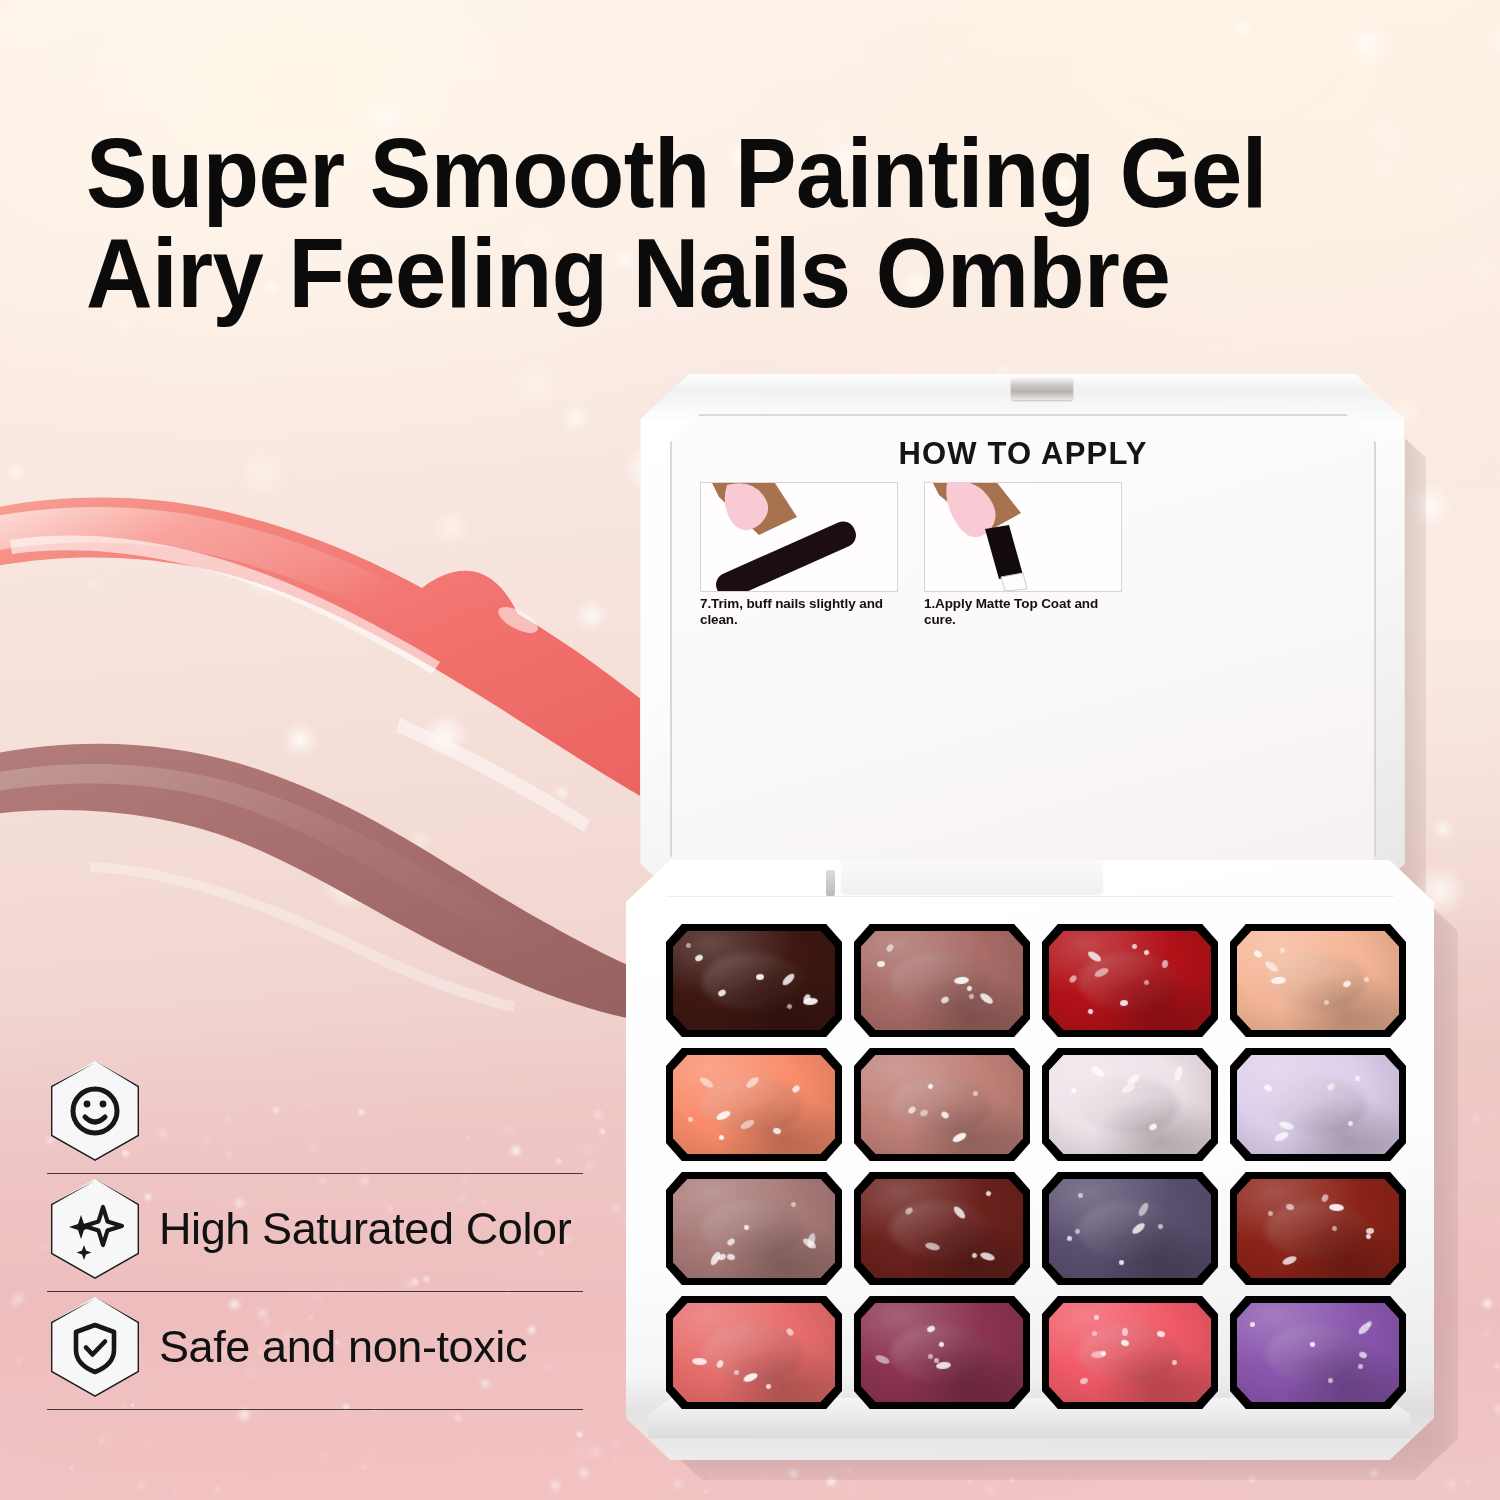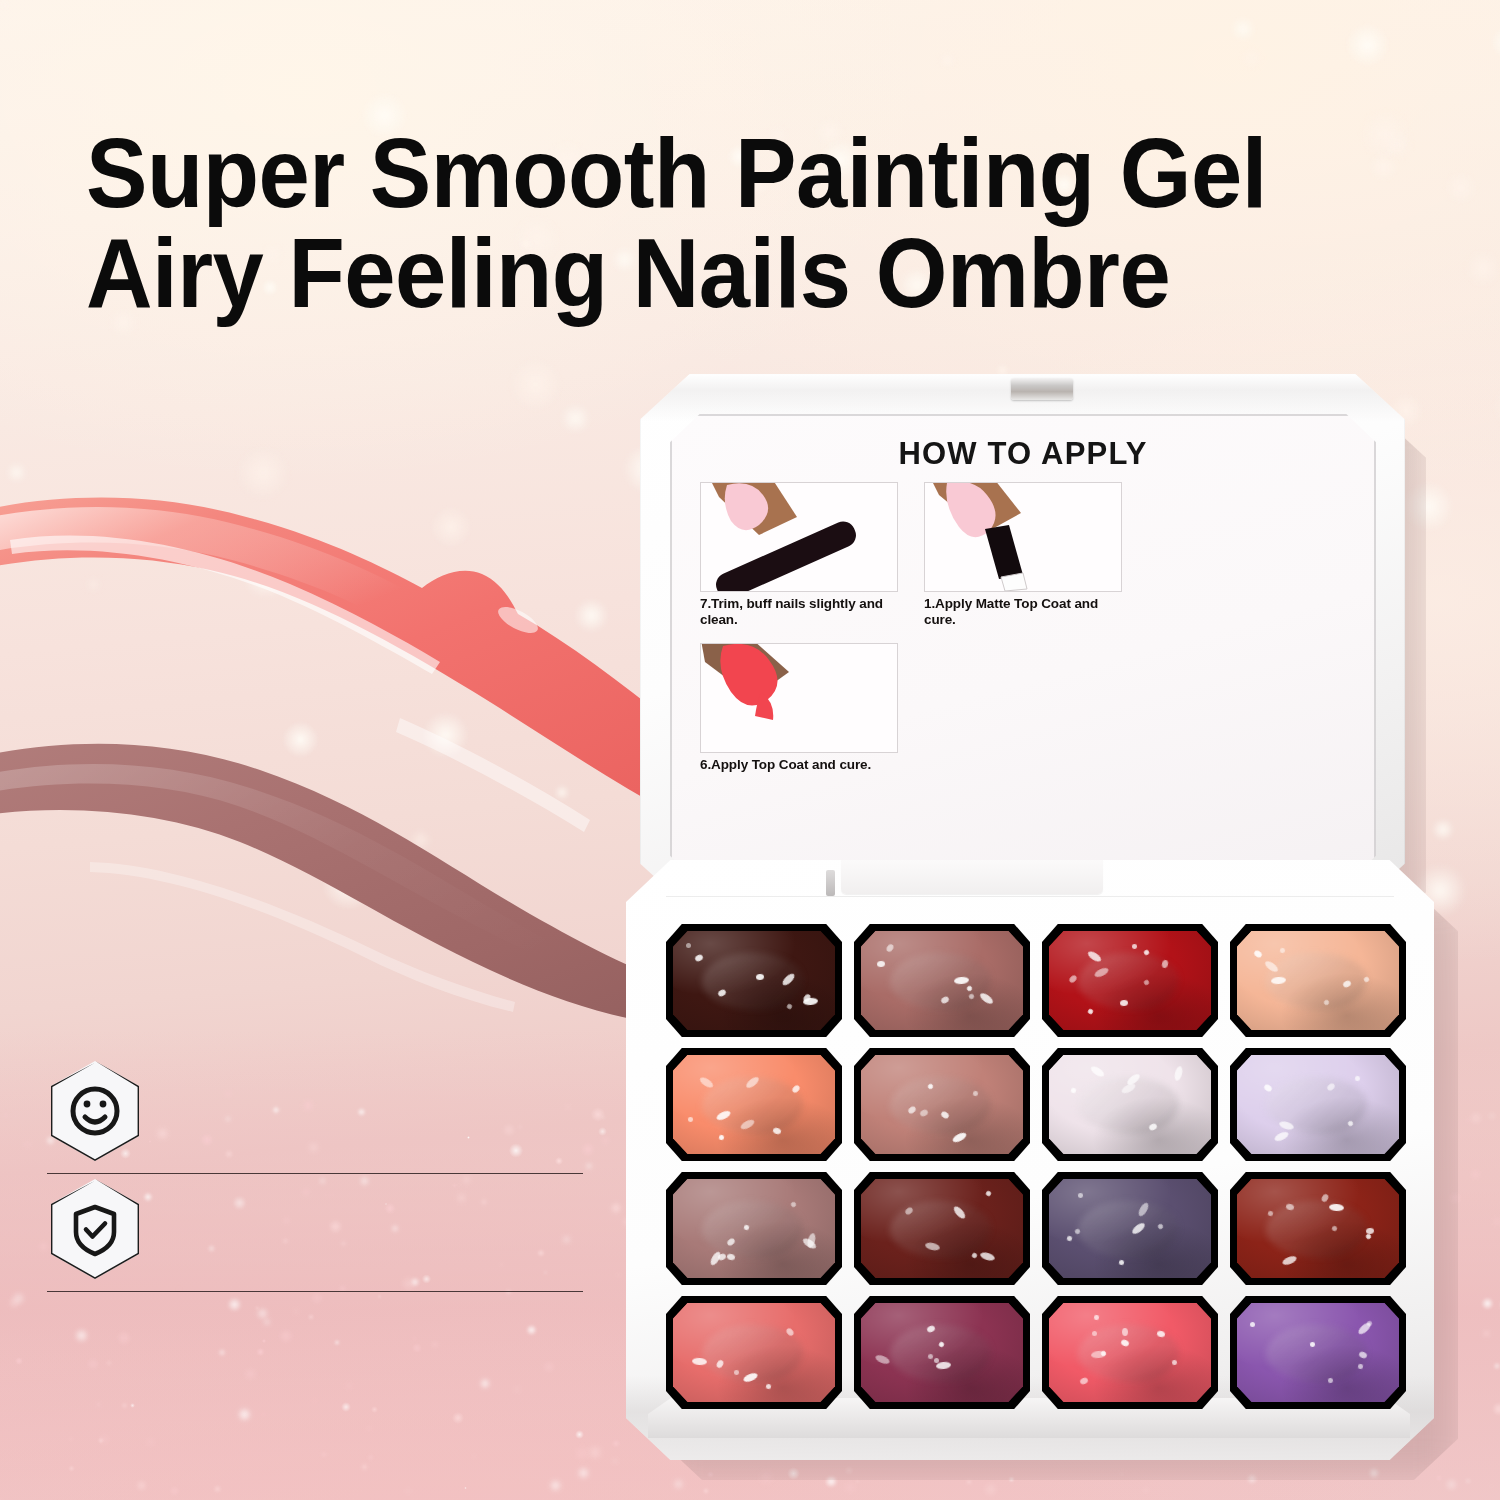--- a/index.html
+++ b/index.html
@@ -681,30 +681,44 @@
       <svg class="featicon" viewBox="0 0 88 100">
         <circle cx="44" cy="50" r="22" fill="none" stroke="#171717" stroke-width="5"></circle>
         <circle cx="36" cy="43" r="3.4" fill="#171717"></circle>
         <circle cx="52" cy="43" r="3.4" fill="#171717"></circle>
         <path d="M34 56 Q44 66 54 56" fill="none" stroke="#171717" stroke-width="5" stroke-linecap="round"></path>
       </svg>
     </div>
     <div class="feat-div" style="bottom:-4px"></div>
   </div>
 
+  <div class="feat-row">
+    <div class="hexwrap">
+      <div class="hex"></div>
+      <div class="hexline"></div>
+      <svg class="featicon" viewBox="0 0 88 100">
+        <path d="M52 28 L56.5 42.5 L71 47 L56.5 51.5 L52 66 L47.5 51.5 L33 47 L47.5 42.5 Z" fill="none" stroke="#171717" stroke-width="4.2" stroke-linejoin="round"></path>
+        <path d="M30 36 L33 45 L42 48 L33 51 L30 60 L27 51 L18 48 L27 45 Z" fill="#171717"></path>
+        <path d="M33 66 L35 71.5 L40.5 73.5 L35 75.5 L33 81 L31 75.5 L25.5 73.5 L31 71.5 Z" fill="#171717"></path>
+      </svg>
+    </div>
+    <div class="feat-label">High Saturated Color</div>
+    <div class="feat-div" style="bottom:-4px"></div>
+  </div>
 
   <div class="feat-row">
     <div class="hexwrap">
       <div class="hex"></div>
       <div class="hexline"></div>
       <svg class="featicon" viewBox="0 0 88 100">
         <path d="M44 28 L63 35 L63 53 C63 64 54 71 44 75 C34 71 25 64 25 53 L25 35 Z" fill="none" stroke="#171717" stroke-width="4.6" stroke-linejoin="round"></path>
         <path d="M35 50.5 L41.5 57.5 L54 44.5" fill="none" stroke="#171717" stroke-width="4.6" stroke-linecap="round" stroke-linejoin="round"></path>
       </svg>
     </div>
+    <div class="feat-label">Safe and non-toxic</div>
     <div class="feat-div" style="bottom:-4px"></div>
   </div>
 
 </div>
 
 <div id="palette">
 
   <div id="lid-shadow"></div>
   <div id="lid"></div>
   <div id="lid-bevel"></div>
@@ -740,30 +754,20 @@
         </div>
         <div class="step-cap">1.Apply Matte Top Coat and cure.</div>
       </div>
 
     </div>
 
     <div class="step-row">
 
 
 
-      <div class="step">
-        <div class="step-img">
-          <svg width="196" height="108" viewBox="0 0 196 108">
-            <path d="M0 -4 L52 -4 L88 28 L52 54 L4 18 Z" fill="#8a6149"></path>
-            <path d="M22 2 Q52 -6 68 16 Q86 40 66 56 Q46 70 30 48 Q14 24 22 2 Z" fill="#f2454f"></path>
-            <path d="M60 48 Q74 58 72 76 L54 72 Q56 58 60 48 Z" fill="#f2454f"></path>
-          </svg>
-        </div>
-        <div class="step-cap">6.Apply Top Coat and cure.</div>
-      </div>
 
     </div>
   </div>
 
   <div id="base-shadow"></div>
   <div id="base">
     <div id="hinge-tab"></div>
     <div id="hinge-pin"></div>
     <div id="base-groove"></div>
   </div>

